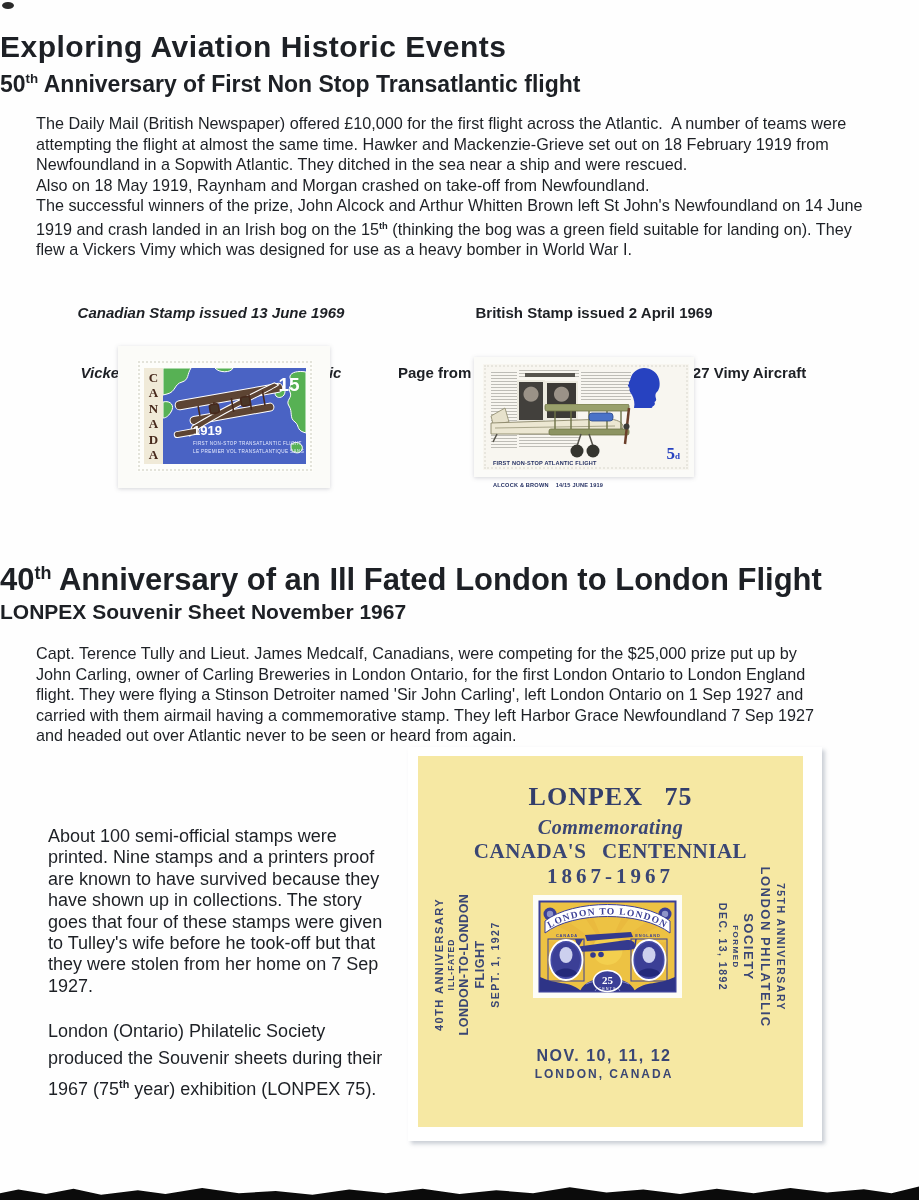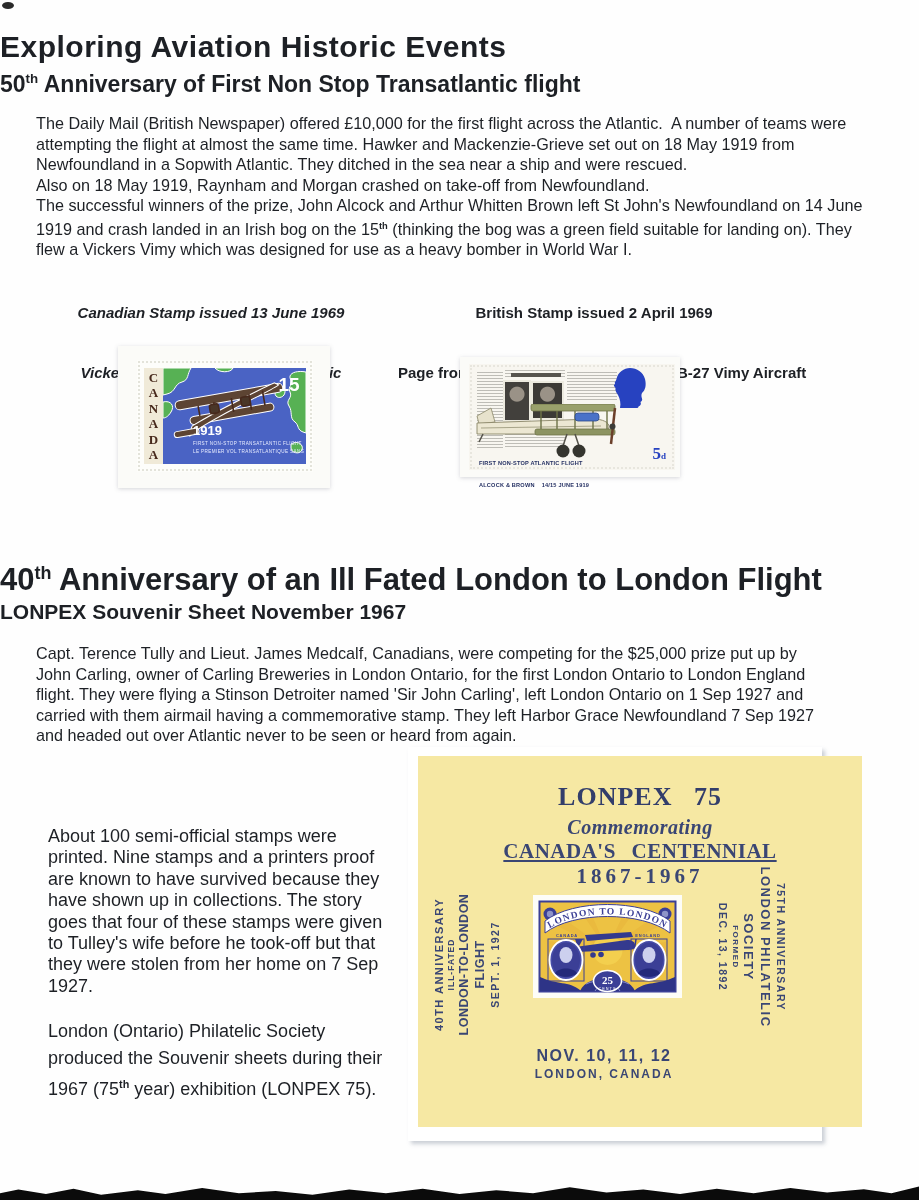--- a/index.html
+++ b/index.html
@@ -20,21 +20,21 @@
   .cap-left{left:28px;width:366px;font-style:italic;}
   .cap-right{left:398px;width:392px;}
   .note{position:absolute;left:48px;width:366px;font-size:18px;}
   .note1{top:826px;line-height:21.4px;}
   .note2{top:1018px;line-height:26.6px;}
   .note sup{font-size:60%;}
 
   
   .mount{position:absolute;background:#fbfbf8;box-shadow:0 1px 4px rgba(90,95,110,.25);}
   .mount-ca{left:118px;top:346px;width:212px;height:142px;}
-  .mount-gb{left:460px;top:357px;width:220px;height:120px;}
+  .mount-gb{left:474px;top:357px;width:220px;height:120px;}
 
   
   .stamp-ca{position:absolute;left:19px;top:14px;width:176px;height:112px;background:#fdfdfa;
             outline:2px dotted #e3e3da;outline-offset:-3px;}
   .ca-design{position:absolute;left:7px;top:8px;right:7px;bottom:8px;display:flex;}
   .ca-band{width:19px;background:#f0ead8;display:flex;flex-direction:column;justify-content:space-between;
            align-items:center;padding:3px 0;font-family:"Liberation Serif",serif;font-weight:bold;
            font-size:13px;line-height:13px;color:var(--canada_brown,#47291c);}
   .ca-svg{flex:1;}
 
@@ -54,26 +54,26 @@
   .queen{position:absolute;left:143px;top:3px;}
   .gb-caption{position:absolute;left:10px;top:81px;font-size:5.6px;line-height:7.4px;font-weight:bold;
               color:#1e2a5e;letter-spacing:.2px;white-space:pre;}
   .gb-denom{position:absolute;right:9px;bottom:5px;color:var(--royal_blue,#2742c0);
             font-family:"Liberation Serif",serif;font-weight:bold;font-size:17px;line-height:17px;}
   .gb-denom .unit{font-size:9px;}
 
   
   .lonpex-mount{position:absolute;left:408px;top:747px;width:414px;height:394px;background:#fff;
                 box-shadow:3px 3px 4px rgba(110,120,140,.35);}
-  .lonpex{position:absolute;left:10px;top:9px;width:444px;height:371px;background:var(--sheet_yellow,#f6e8a3);
+  .lonpex{position:absolute;left:10px;top:9px;width:385px;height:371px;background:var(--sheet_yellow,#f6e8a3);
           color:var(--navy,#3a4674);}
   .lx-serif{font-family:"Liberation Serif",serif;font-weight:bold;text-align:center;position:absolute;left:0;width:100%;}
   .lx-title{top:26px;font-size:26px;letter-spacing:1px;word-spacing:14px;color:#333e6b;}
   .lx-comm{top:60px;font-size:20px;font-style:italic;letter-spacing:.5px;text-align:center;}
-  .lx-cent{top:83px;font-size:21px;letter-spacing:.5px;word-spacing:10px;text-decoration:underline;}
+  .lx-cent{top:83px;font-size:21px;letter-spacing:.5px;word-spacing:10px;}
   .lx-years{top:108px;font-size:21px;letter-spacing:4px;}
   .lx-rot{position:absolute;text-align:center;font-weight:bold;color:var(--navy,#3a4674);}
   .lx-left{left:14px;top:296px;width:175px;transform:rotate(-90deg);transform-origin:0 0;}
   .lx-right{left:369px;top:81px;width:220px;transform:rotate(90deg);transform-origin:0 0;}
   .rl1{font-size:11px;line-height:14px;letter-spacing:1.5px;}
   .rl2{font-size:8.5px;line-height:10px;letter-spacing:1px;}
   .rl3{font-size:12.5px;line-height:16px;letter-spacing:.5px;}
   .rl4{font-size:10.5px;line-height:14px;letter-spacing:1.5px;}
   .rr1{font-size:10.5px;line-height:13px;letter-spacing:1.5px;}
   .rr2{font-size:13px;line-height:17px;letter-spacing:1.5px;}
@@ -95,21 +95,21 @@
 <body>
 
 <div class="page">
   <div class="speck"></div>
 
   <h1><span>Exploring Aviation Historic Events</span></h1>
   <h2><span>50</span><sup>th</sup><span> Anniversary of First Non Stop Transatlantic flight</span></h2>
 
   <div class="intro bodytext">
     <div class="tline">The Daily Mail (British Newspaper) offered £10,000 for the first flight across the Atlantic.  A number of teams were</div>
-    <div class="tline">attempting the flight at almost the same time. Hawker and Mackenzie-Grieve set out on 18 May 1919 from</div>
+    <div class="tline">attempting the flight at almost the same time. Hawker and Mackenzie-Grieve set out on 18 February 1919 from</div>
     <div class="tline">Newfoundland in a Sopwith Atlantic. They ditched in the sea near a ship and were rescued.</div>
     <div class="tline">Also on 18 May 1919, Raynham and Morgan crashed on take-off from Newfoundland.</div>
     <div class="tline">The successful winners of the prize, John Alcock and Arthur Whitten Brown left St John's Newfoundland on 14 June</div>
     <div class="tline"><span>1919 and crash landed in an Irish bog on the 15</span><sup>th</sup><span> (thinking the bog was a green field suitable for landing on). They</span></div>
     <div class="tline">flew a Vickers Vimy which was designed for use as a heavy bomber in World War I.</div>
   </div>
 
   <div class="caption cap-left">
     <div>Canadian Stamp issued 13 June 1969</div>
     <div>Vickers Vimy and Map of the Atlantic</div>

